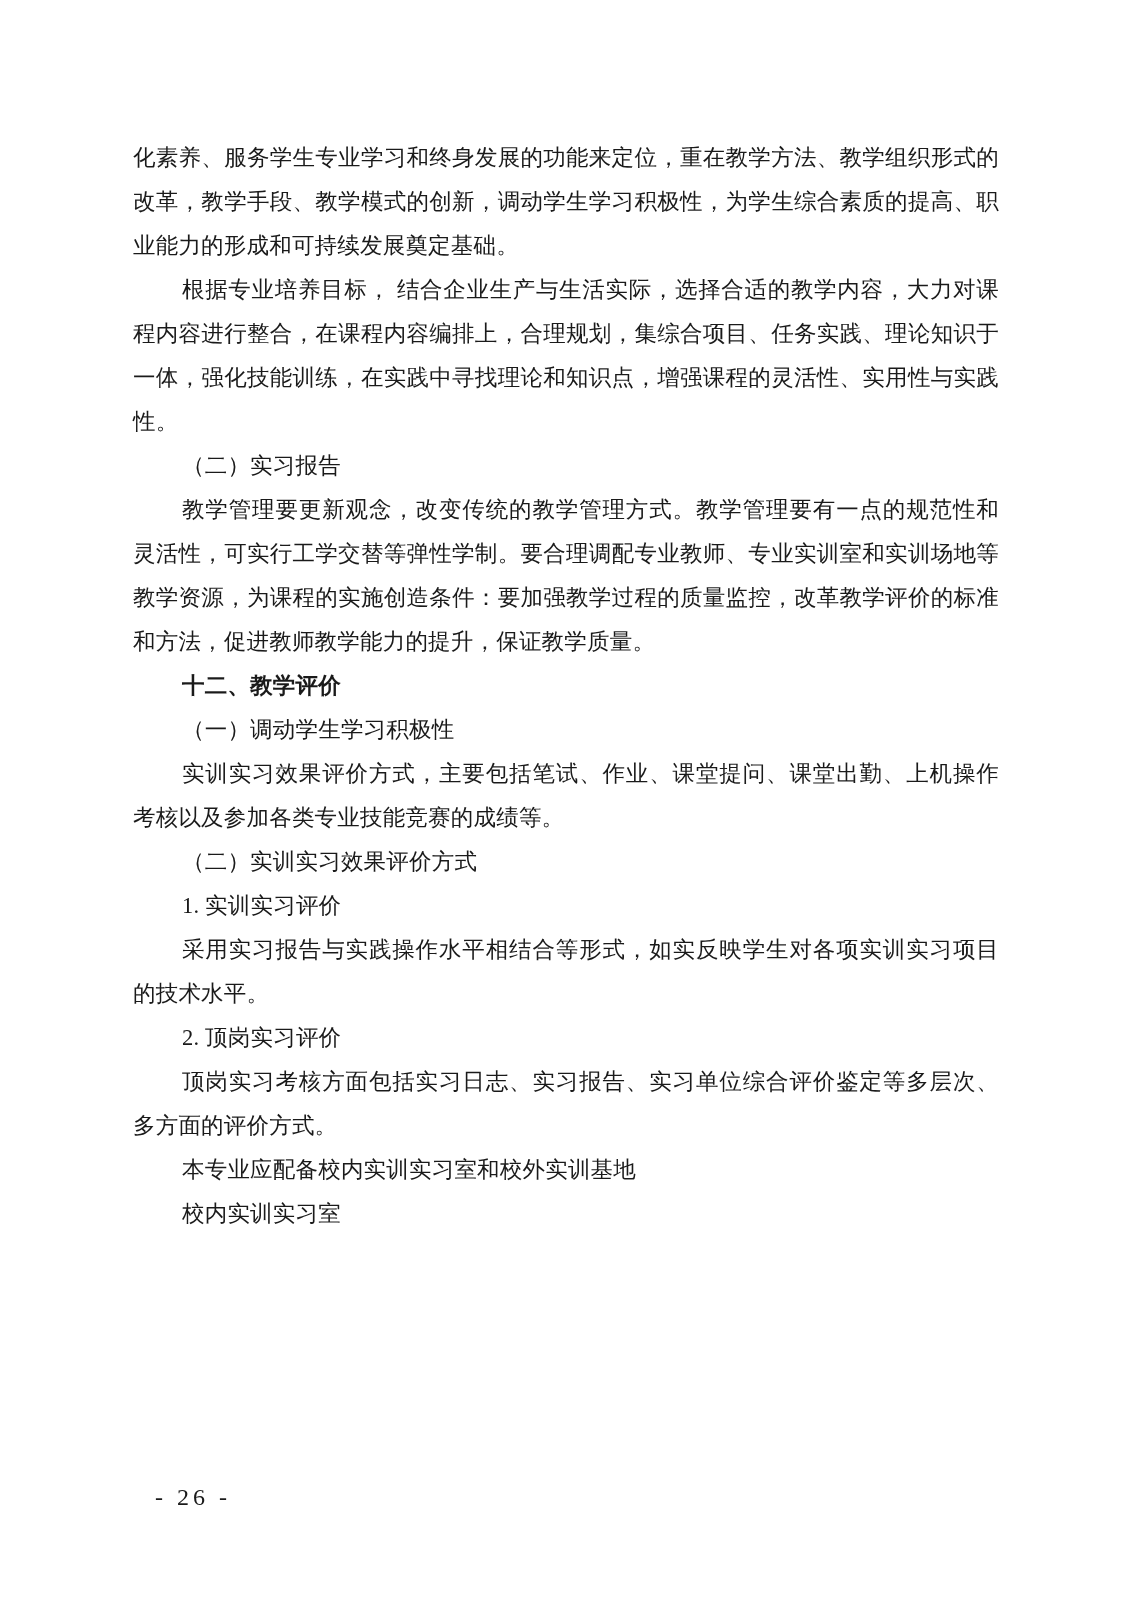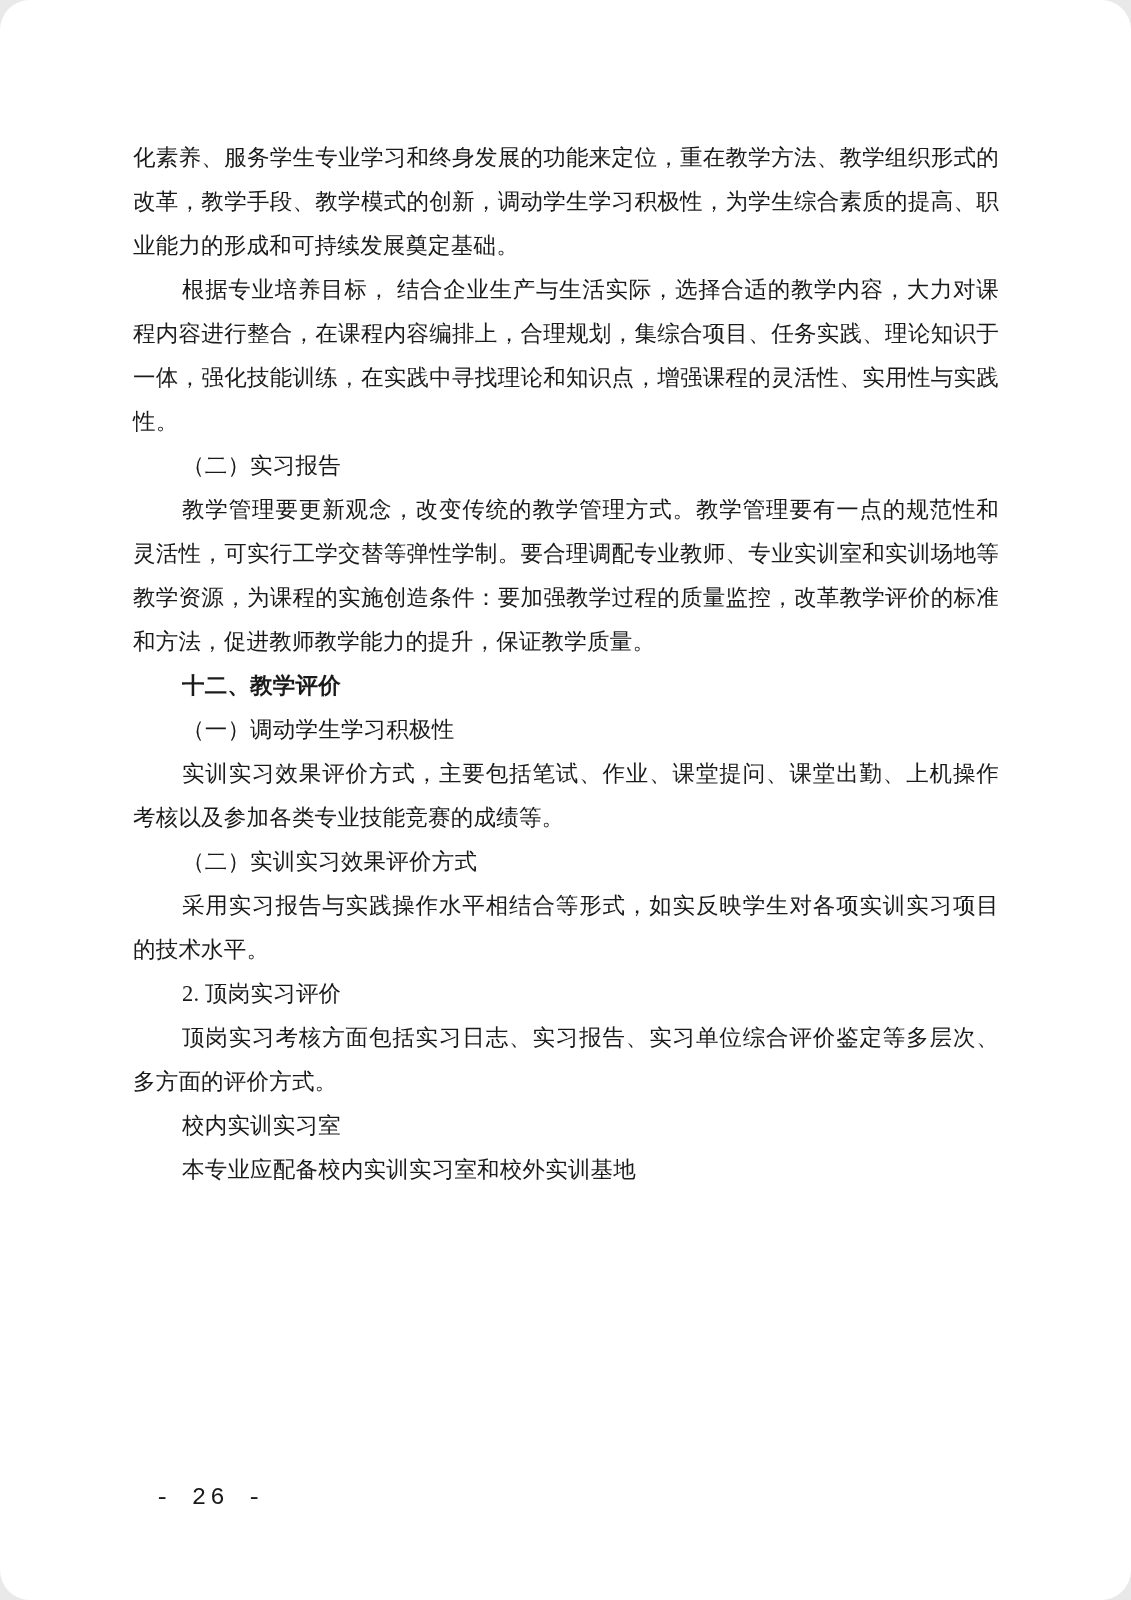--- a/index.html
+++ b/index.html
@@ -9,21 +9,20 @@
   }
   .page {
     position: relative;
     width: 1131px;
     height: 1600px;
     margin: 0 auto;
     background: #ffffff;
     overflow: hidden;
     font-family: "Liberation Serif", "DejaVu Serif", serif;
     color: #1a1a1a;
-    border-radius: 30px;
   }
   .content {
     position: absolute;
     left: 133px;
     top: 136px;
     width: 866px;
   }
   .content p {
     margin: 0;
     padding: 0;
@@ -48,36 +47,36 @@
     font-weight: 700;
   }
   .page-number {
     position: absolute;
     left: 155px;
     top: 1484px;
     font-size: 24px;
     letter-spacing: 4px;
     color: #1a1a1a;
     white-space: pre;
-    font-family: Liberation Mono, monospace;
   }
 </style>
 </head>
 <body>
 
 <div class="page">
   <div class="content">
       <p class="continuation">化素养、服务学生专业学习和终身发展的功能来定位，重在教学方法、教学组织形式的改革，教学手段、教学模式的创新，调动学生学习积极性，为学生综合素质的提高、职业能力的形成和可持续发展奠定基础。</p>
       <p class="body">根据专业培养目标， 结合企业生产与生活实际，选择合适的教学内容，大力对课程内容进行整合，在课程内容编排上，合理规划，集综合项目、任务实践、理论知识于一体，强化技能训练，在实践中寻找理论和知识点，增强课程的灵活性、实用性与实践性。</p>
       <p class="item">（二）实习报告</p>
       <p class="body">教学管理要更新观念，改变传统的教学管理方式。教学管理要有一点的规范性和灵活性，可实行工学交替等弹性学制。要合理调配专业教师、专业实训室和实训场地等教学资源，为课程的实施创造条件：要加强教学过程的质量监控，改革教学评价的标准和方法，促进教师教学能力的提升，保证教学质量。</p>
       <p class="heading">十二、教学评价</p>
       <p class="item">（一）调动学生学习积极性</p>
       <p class="body">实训实习效果评价方式，主要包括笔试、作业、课堂提问、课堂出勤、上机操作考核以及参加各类专业技能竞赛的成绩等。</p>
       <p class="item">（二）实训实习效果评价方式</p>
+      <p class="item">1. 实训实习评价</p>
       <p class="body">采用实习报告与实践操作水平相结合等形式，如实反映学生对各项实训实习项目的技术水平。</p>
       <p class="item">2. 顶岗实习评价</p>
       <p class="body">顶岗实习考核方面包括实习日志、实习报告、实习单位综合评价鉴定等多层次、多方面的评价方式。</p>
+      <p class="item">本专业应配备校内实训实习室和校外实训基地</p>
       <p class="item">校内实训实习室</p>
-      <p class="item">本专业应配备校内实训实习室和校外实训基地</p>
     </div>
   <div class="page-number">- 26 -</div>
 </div>
 
 </body></html>

